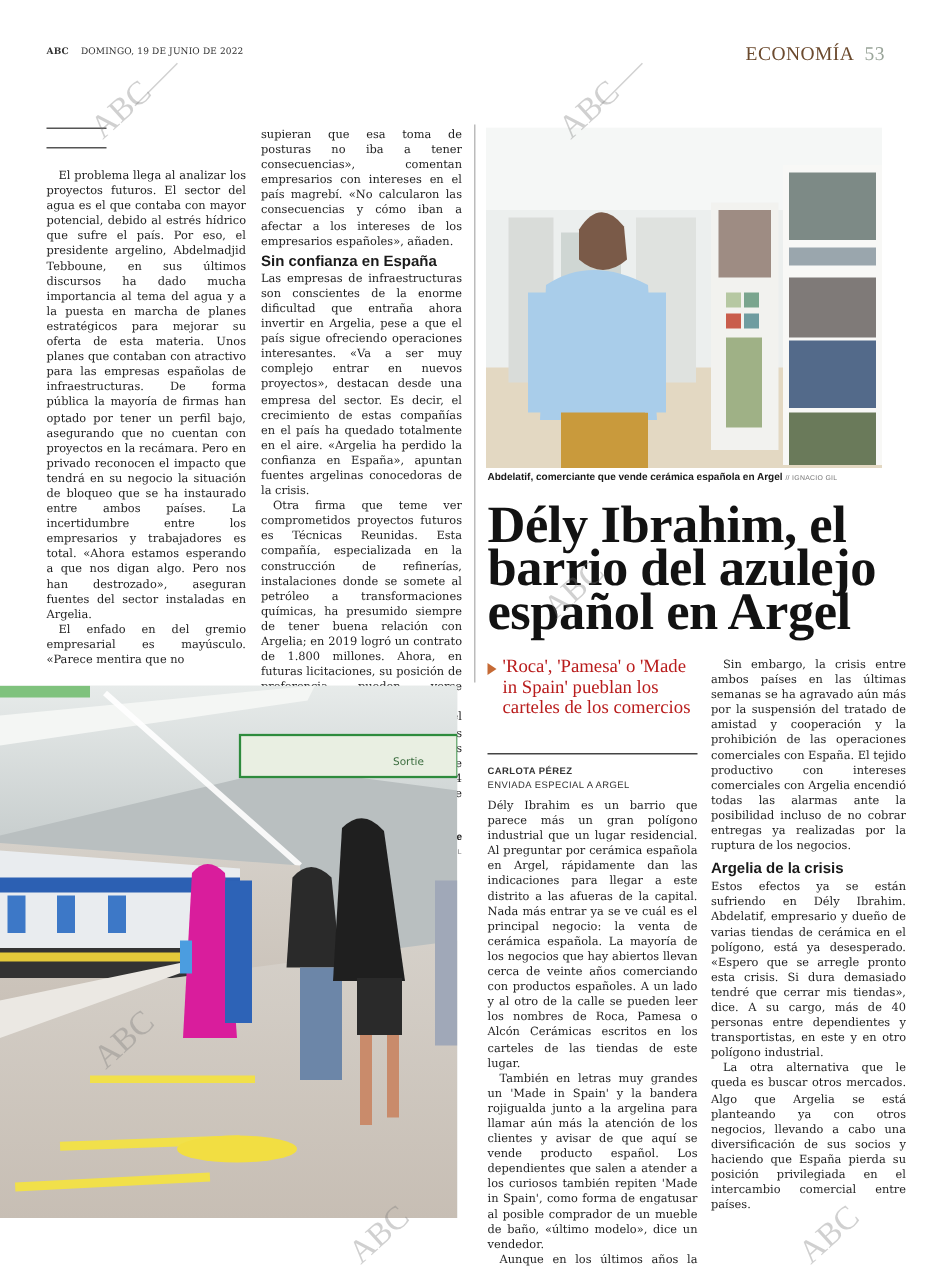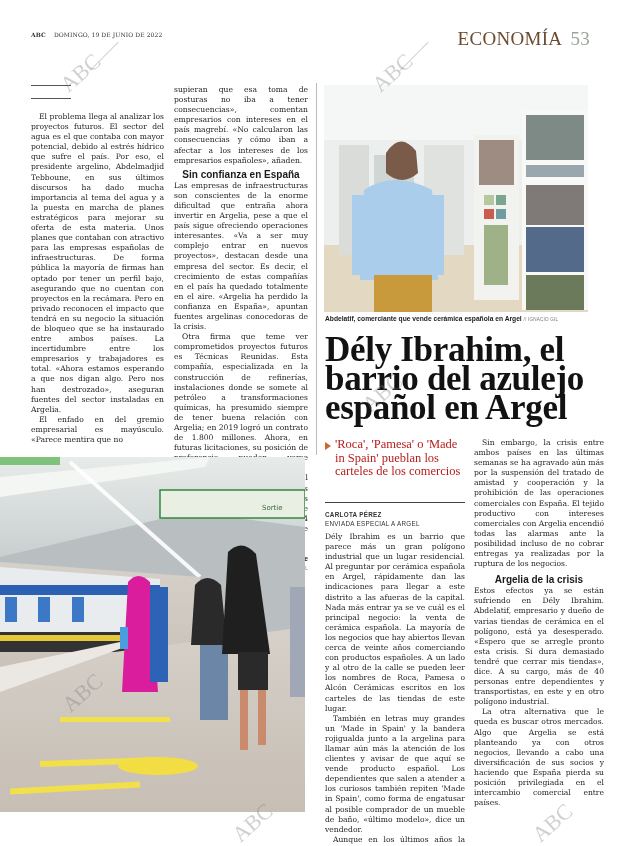--- a/index.html
+++ b/index.html
@@ -1,31 +1,31 @@
 <!DOCTYPE html>
 <html><head>
 <meta charset="utf-8">
 <style>
   * { margin: 0; padding: 0; box-sizing: border-box; }
   html, body { width: 620px; height: 846px; background: #fff; overflow: hidden; }
   body { position: relative; font-family: "DejaVu Serif", serif; color: #1e1e1e; }
 
   .header-left { position: absolute; left: 31px; top: 31px; font-size: 6px; letter-spacing: 0.1px; color: #333; }
   .header-left .brand { font-weight: bold; margin-right: 6px; }
-  .header-right { position: absolute; right: 30px; top: 28px; font-family: "Liberation Serif", serif; font-size: 19px; color: #6b4a2e; letter-spacing: 0.3px; }
+  .header-right { position: absolute; right: 30px; top: 28px; font-family: "Liberation Serif", serif; font-size: 13px; color: #6b4a2e; letter-spacing: 0.3px; }
   .header-right .pnum { color: #9aa59a; margin-left: 4px; }
 
   .col { position: absolute; font-size: 7.6px; line-height: 10.1px; text-align: justify; hyphens: auto; }
   .col p { text-indent: 8px; }
   .col p.noindent { text-indent: 0; }
 
   .sidebar-rule { width: 40px; height: 1px; background: #555; margin-bottom: 6px; }
   .sidebar-head { font-family: "Liberation Sans", sans-serif; font-weight: bold; font-size: 11.3px; line-height: 12px; color: #1a1a1a; text-align: left; }
 
-  .sub { font-family: "Liberation Sans", sans-serif; font-weight: bold; font-size: 10px; line-height: 12px; margin-top: 3px; color: #1a1a1a; text-align: center; }
+  .sub { font-family: "Liberation Sans", sans-serif; font-weight: bold; font-size: 10px; line-height: 12px; margin-top: 3px; color: #1a1a1a; text-align: left; }
 
   .divider-v { position: absolute; left: 316px; top: 83px; width: 1px; height: 372px; background: #bbb; }
 
   .photo { position: absolute; overflow: hidden; }
   .caption { font-family: "Liberation Sans", sans-serif; font-weight: bold; font-size: 6.7px; line-height: 9px; color: #1a1a1a; }
   .caption .credit { font-weight: normal; font-size: 4.6px; color: #777; letter-spacing: 0.2px; }
 
   .headline { position: absolute; left: 325px; top: 335px; width: 280px; font-family: "Liberation Serif", serif; font-weight: bold; font-size: 35px; line-height: 29px; color: #121212; letter-spacing: -0.3px; }
 
   .kicker { position: absolute; left: 325px; top: 438px; width: 140px; font-family: "Liberation Serif", serif; font-size: 12.5px; line-height: 13.5px; color: #b91c1c; padding-left: 10px; }

